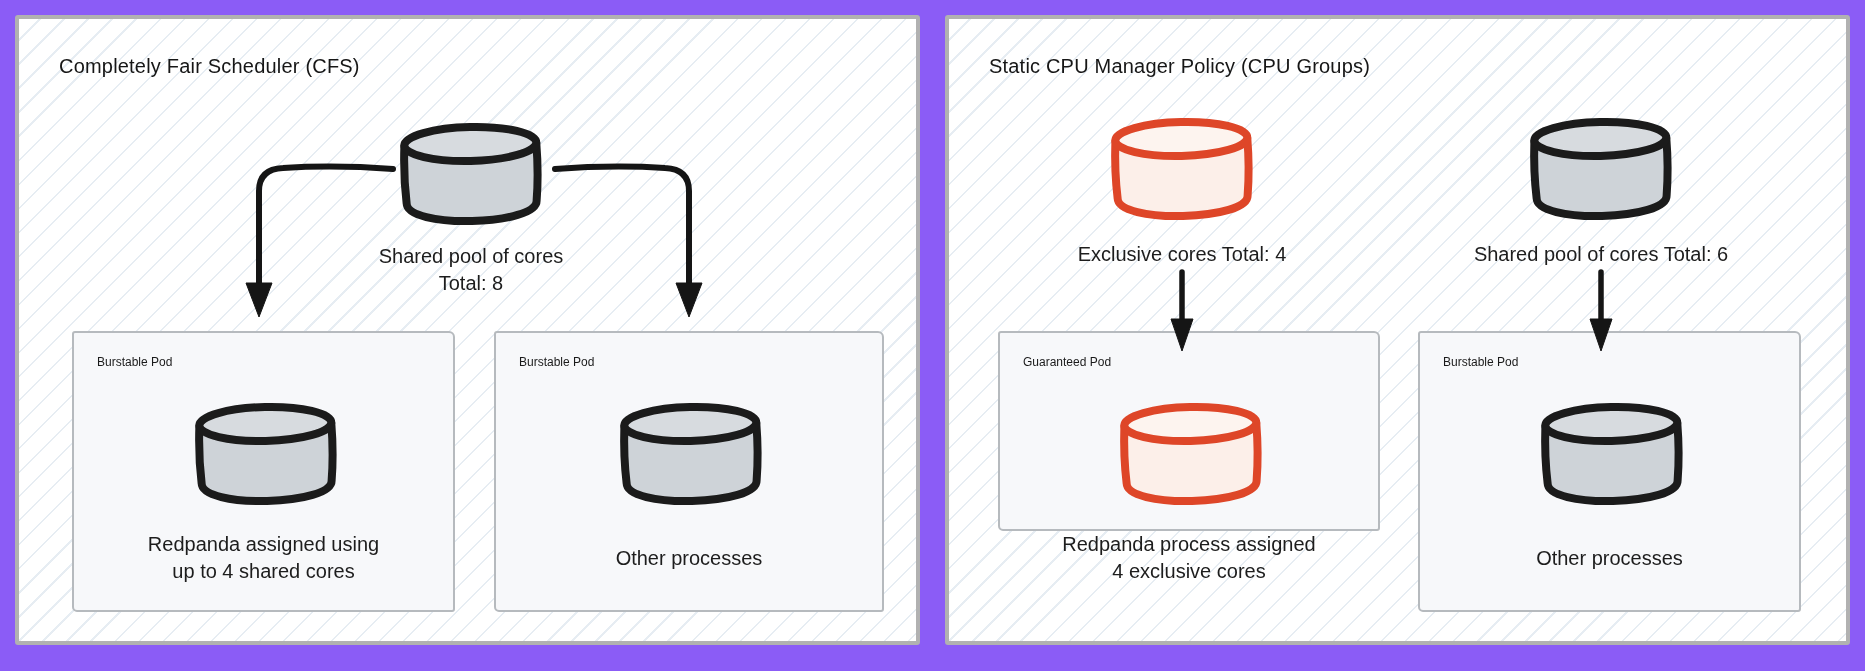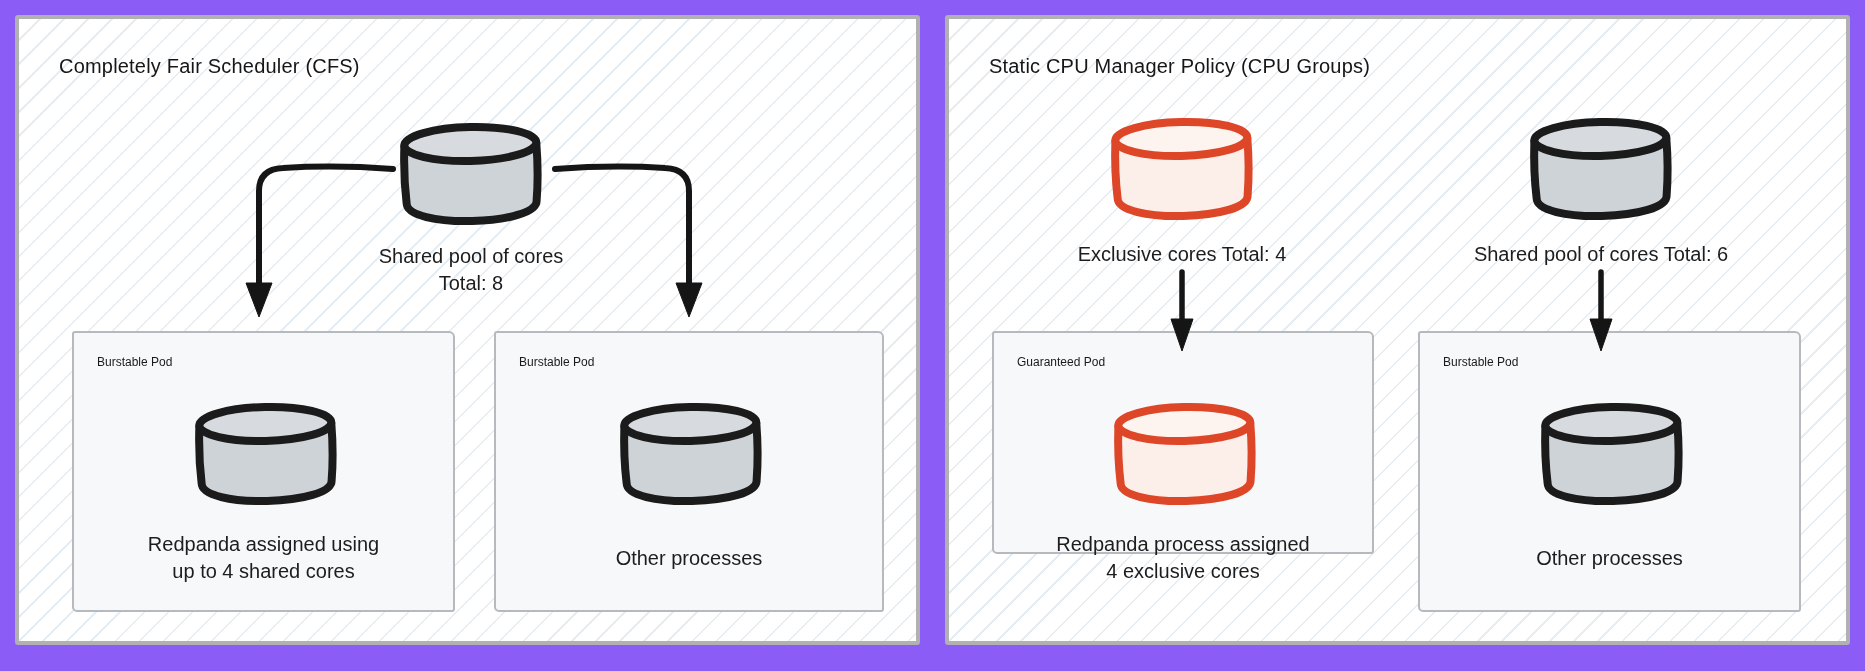--- a/index.html
+++ b/index.html
@@ -111,21 +111,21 @@
 
     <svg class="arrow" style="left:218px;top:250px" width="30" height="84" viewBox="0 0 30 84">
       <path class="shaft" d="M15 3 L15 52" style="stroke-width:5.5"></path>
       <path class="head" d="M15 82 L4 50 L26 50 Z"></path>
     </svg>
     <svg class="arrow" style="left:637px;top:250px" width="30" height="84" viewBox="0 0 30 84">
       <path class="shaft" d="M15 3 L15 52" style="stroke-width:5.5"></path>
       <path class="head" d="M15 82 L4 50 L26 50 Z"></path>
     </svg>
 
-    <div class="pod" style="left:43px;top:312px;width:382px;height:223px">
+    <div class="pod" style="left:49px;top:312px;width:382px;height:200px">
       <div class="pod-title">Guaranteed Pod</div>
       <svg class="cyl red" style="left:111px;top:66px" width="160" height="110" viewBox="0 0 160 110">
         <path class="body-shape" d="M14 26 C13 44 13 63 15 83 C15 95 45 102 80 102 C115 102 145 95 145 83 C147 63 147 43 146 26 Z"></path>
         <ellipse class="top-shape" cx="80" cy="25" rx="66" ry="17"></ellipse>
       </svg>
       <div class="pod-caption">
         <div>Redpanda process assigned</div>
         <div>4 exclusive cores</div>
       </div>
     </div>

